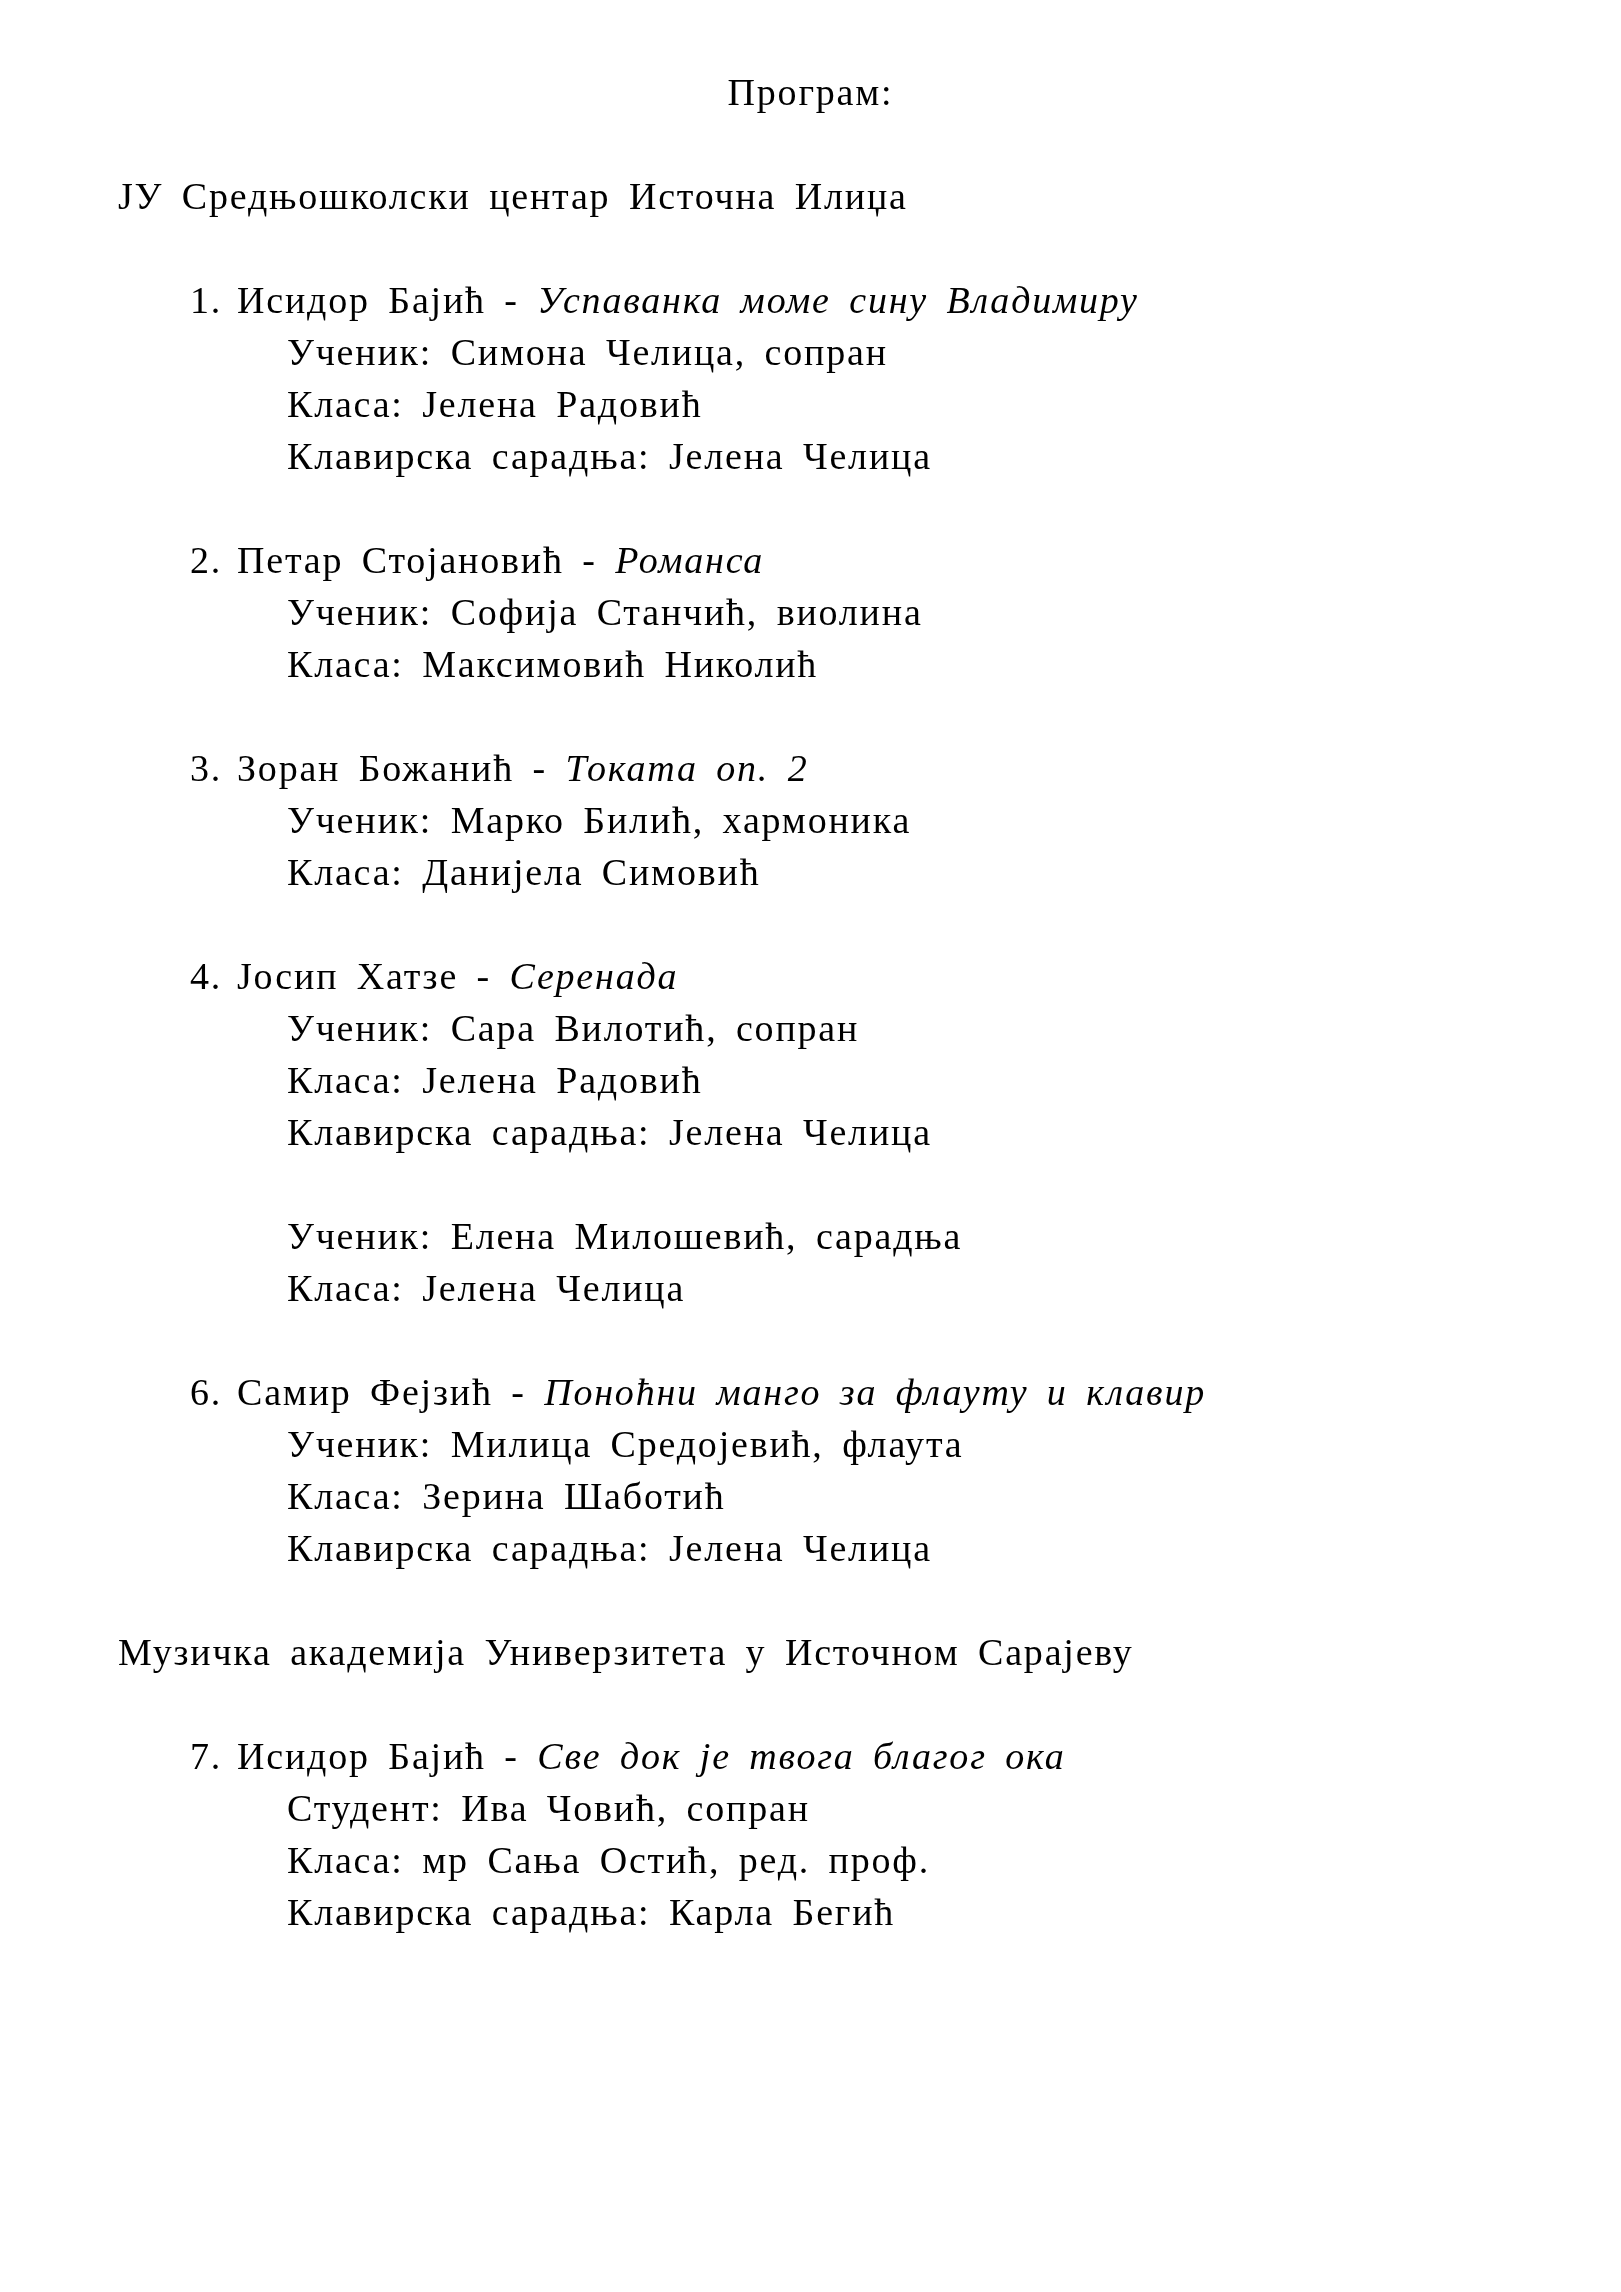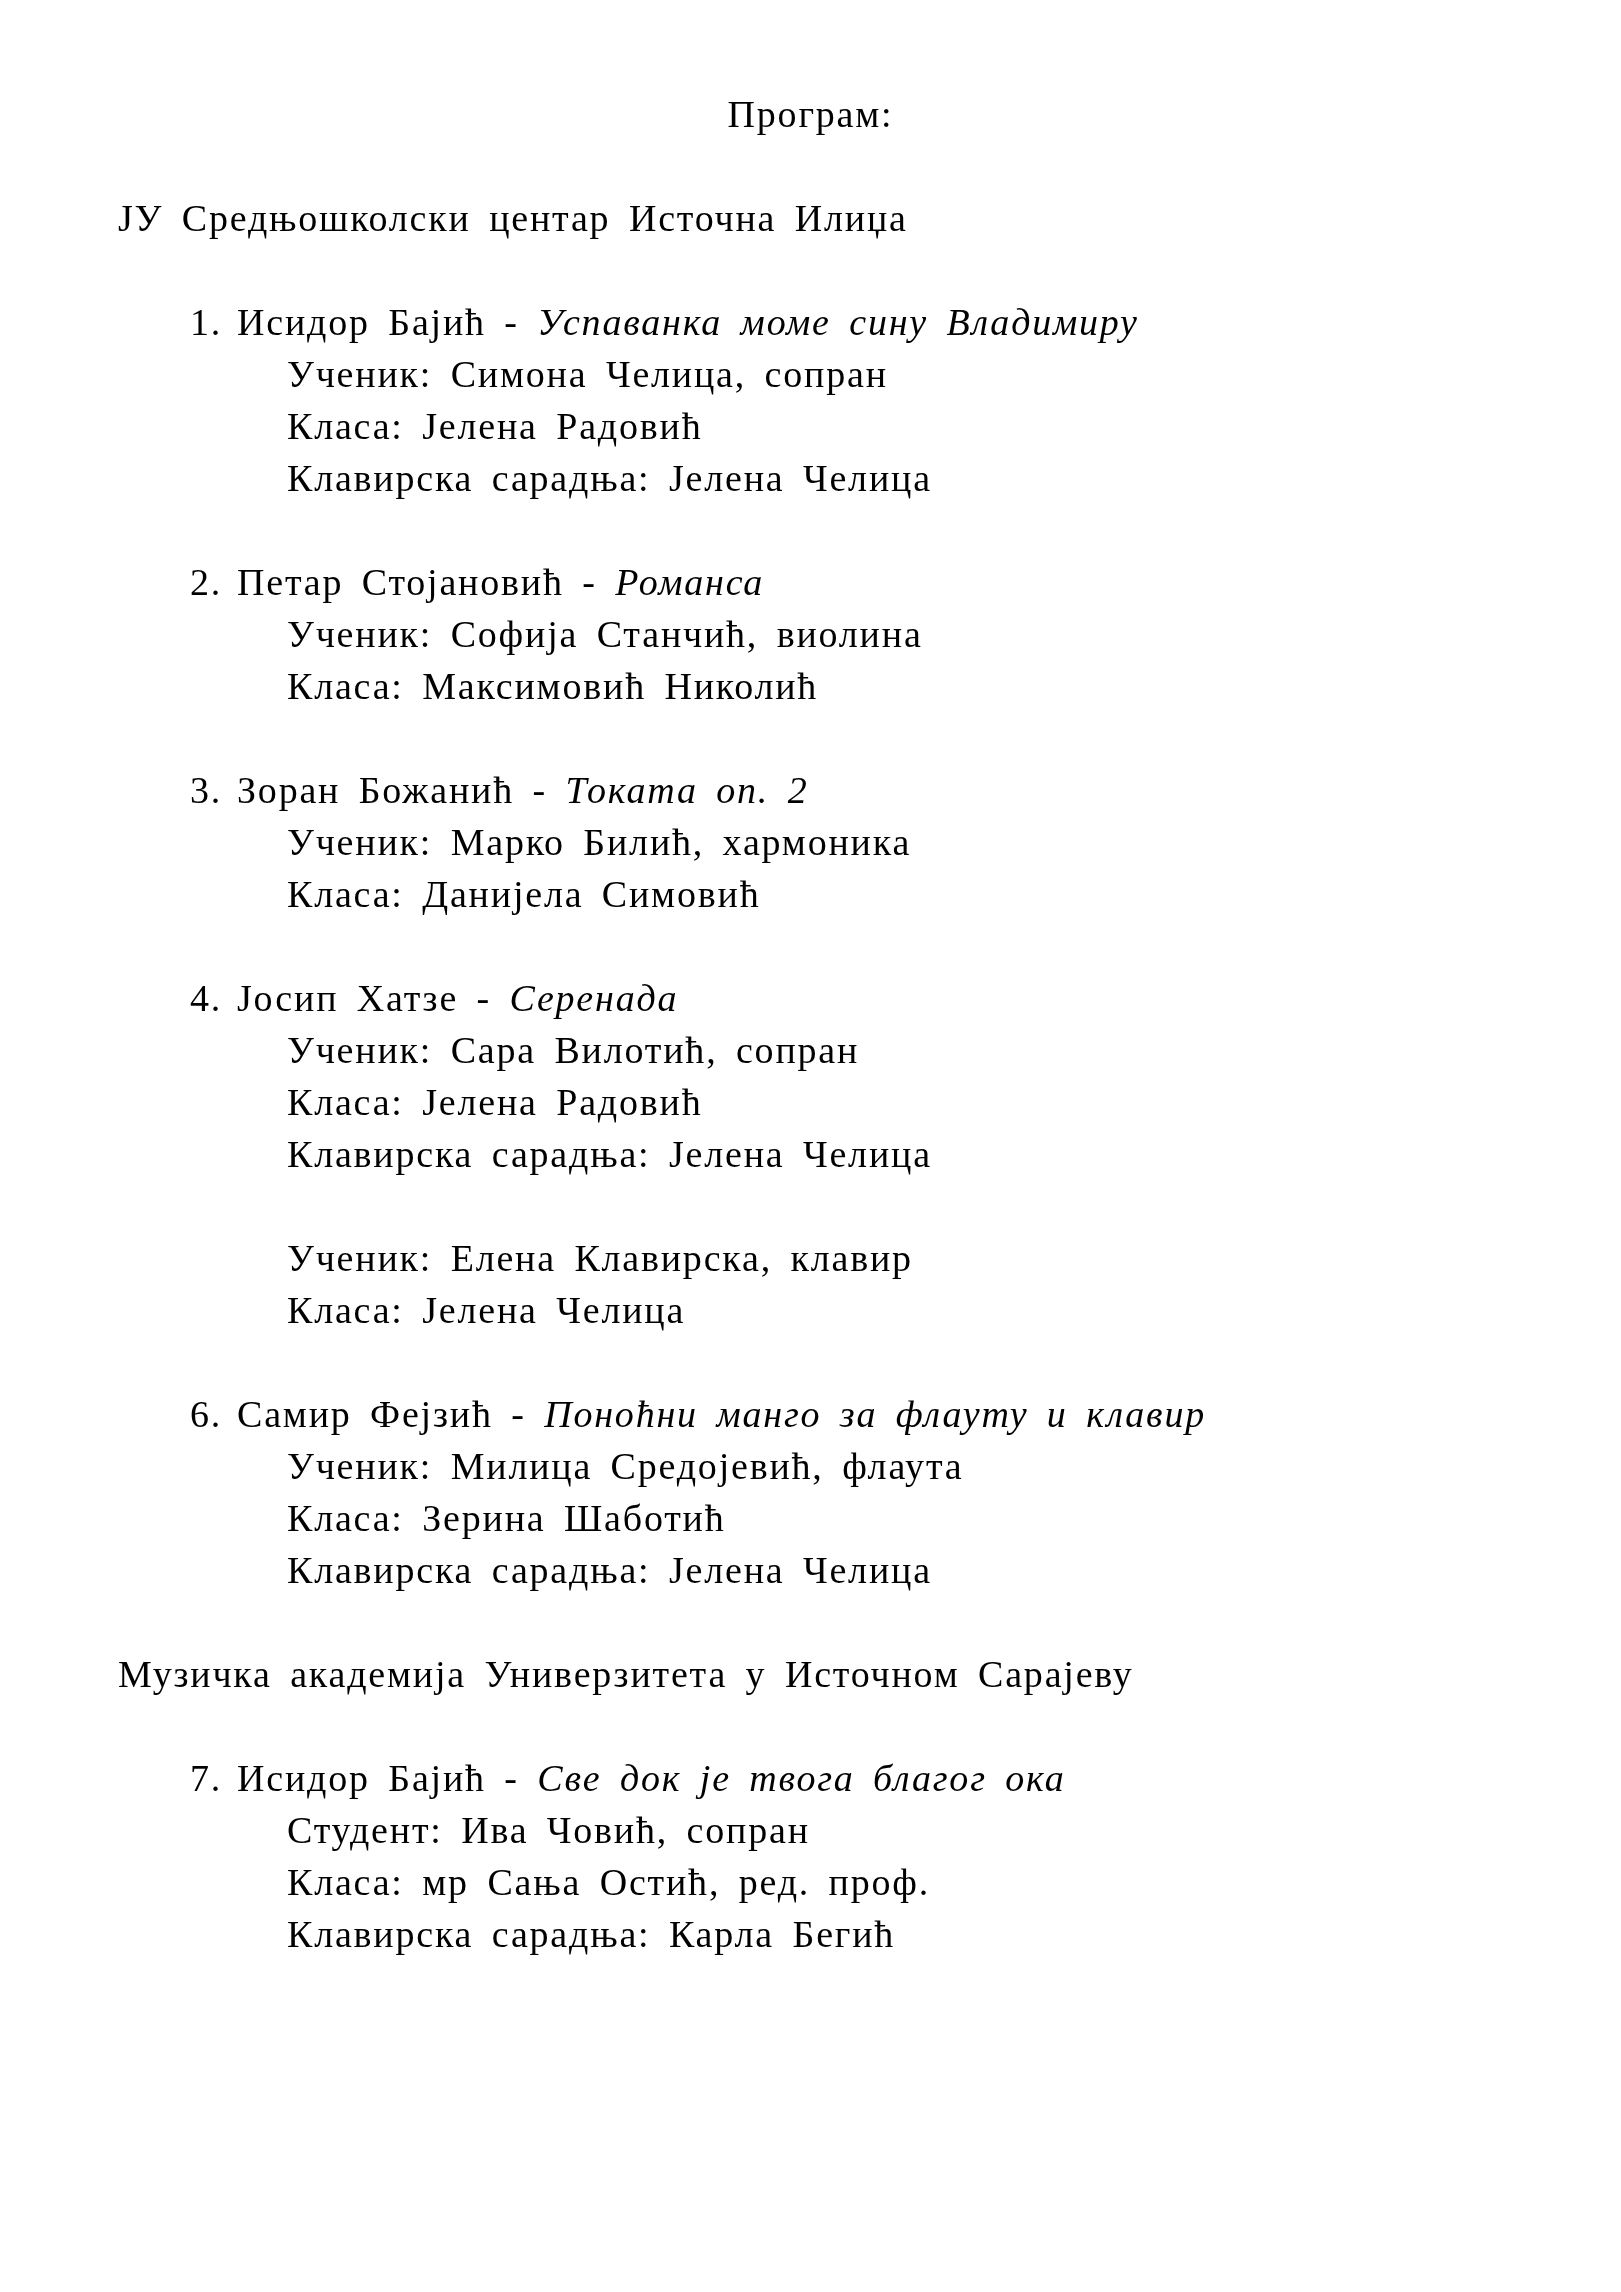--- a/index.html
+++ b/index.html
@@ -15,21 +15,21 @@
     font-size: 38px;
     line-height: 52px;
     letter-spacing: 1.8px;
     word-spacing: 7.2px;
     overflow: hidden;
   }
   .page {
     box-sizing: border-box;
     width: 1621px;
     height: 1970px;
-    padding-top: 88px;
+    padding-top: 66px;
   }
   .page-title {
     text-align: center;
     margin: 0 0 52px 0;
   }
   .section-heading {
     margin: 0 0 52px 118px;
   }
   .item {
     margin: 0 0 52px 190px;
@@ -68,21 +68,21 @@
         <div class="detail">Ученик: Марко Билић, хармоника</div>
         <div class="detail">Класа: Данијела Симовић</div>
       </div>
       <div class="item">
         <div class="item-line1"><span class="item-num">4.</span><span class="item-composer">Јосип Хатзе - </span><span class="item-piece">Серенада</span></div>
         <div class="detail">Ученик: Сара Вилотић, сопран</div>
         <div class="detail">Класа: Јелена Радовић</div>
         <div class="detail">Клавирска сарадња: Јелена Челица</div>
       </div>
       <div class="item">
-        <div class="detail">Ученик: Елена Клавирска, клавир</div>
+        <div class="detail">Ученик: Елена Милошевић, сарадња</div>
         <div class="detail">Класа: Јелена Челица</div>
       </div>
       <div class="item">
         <div class="item-line1"><span class="item-num">6.</span><span class="item-composer">Самир Фејзић - </span><span class="item-piece">Поноћни манго за флауту и клавир</span></div>
         <div class="detail">Ученик: Милица Средојевић, флаута</div>
         <div class="detail">Класа: Зерина Шаботић</div>
         <div class="detail">Клавирска сарадња: Јелена Челица</div>
       </div>
       <div class="section-heading">Музичка академија Универзитета у Источном Сарајеву</div>
       <div class="item">

